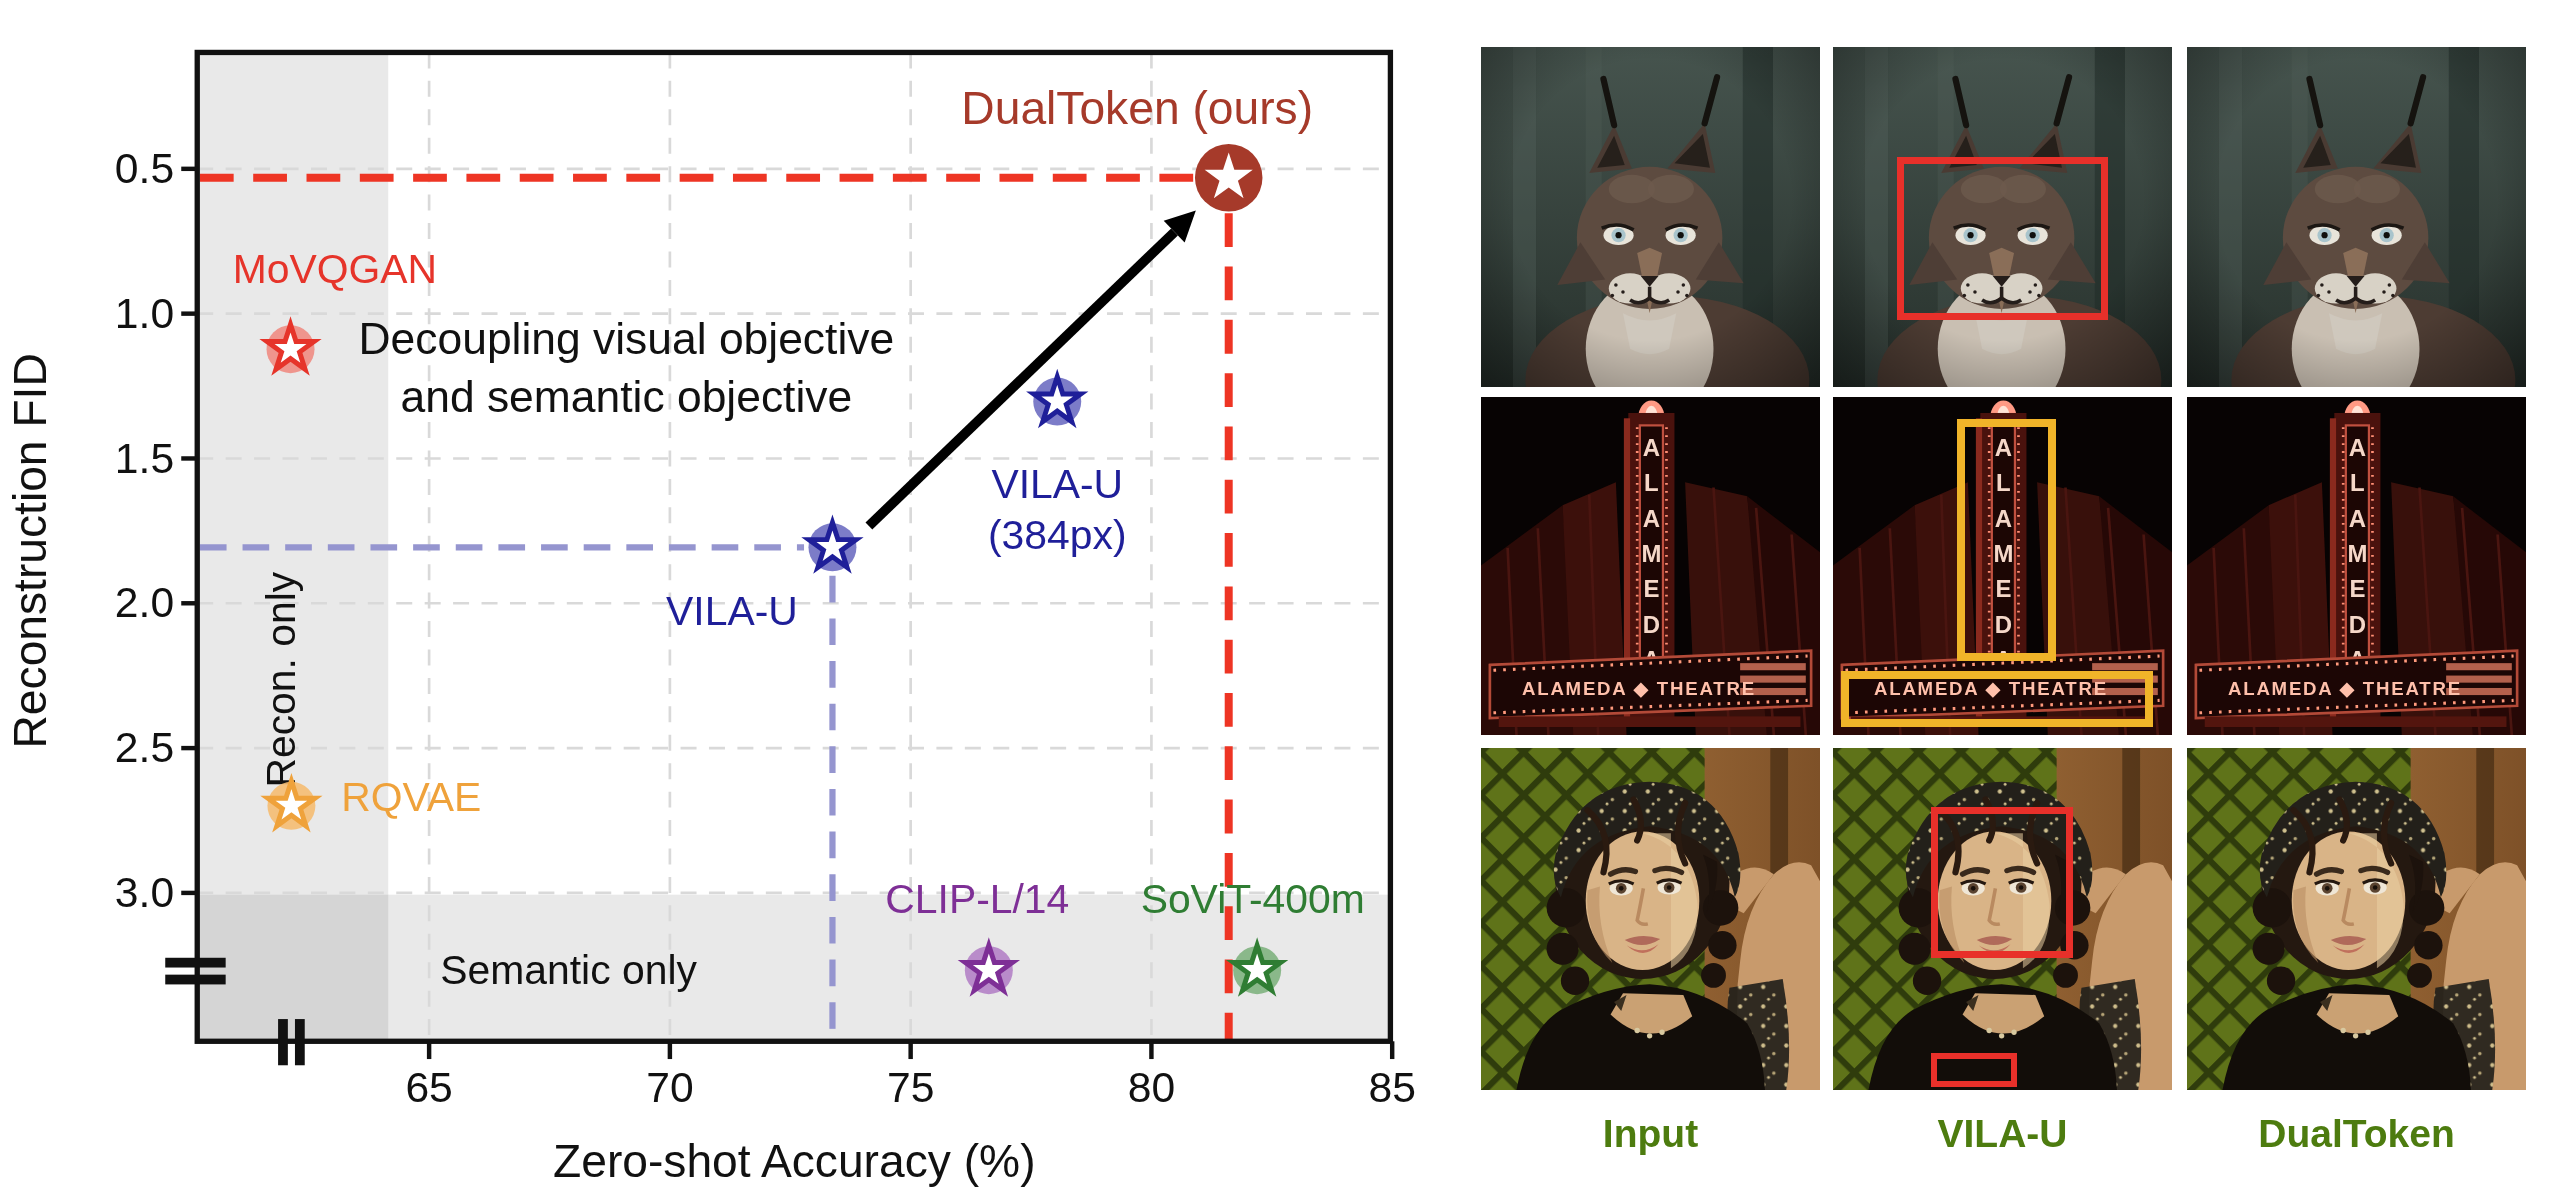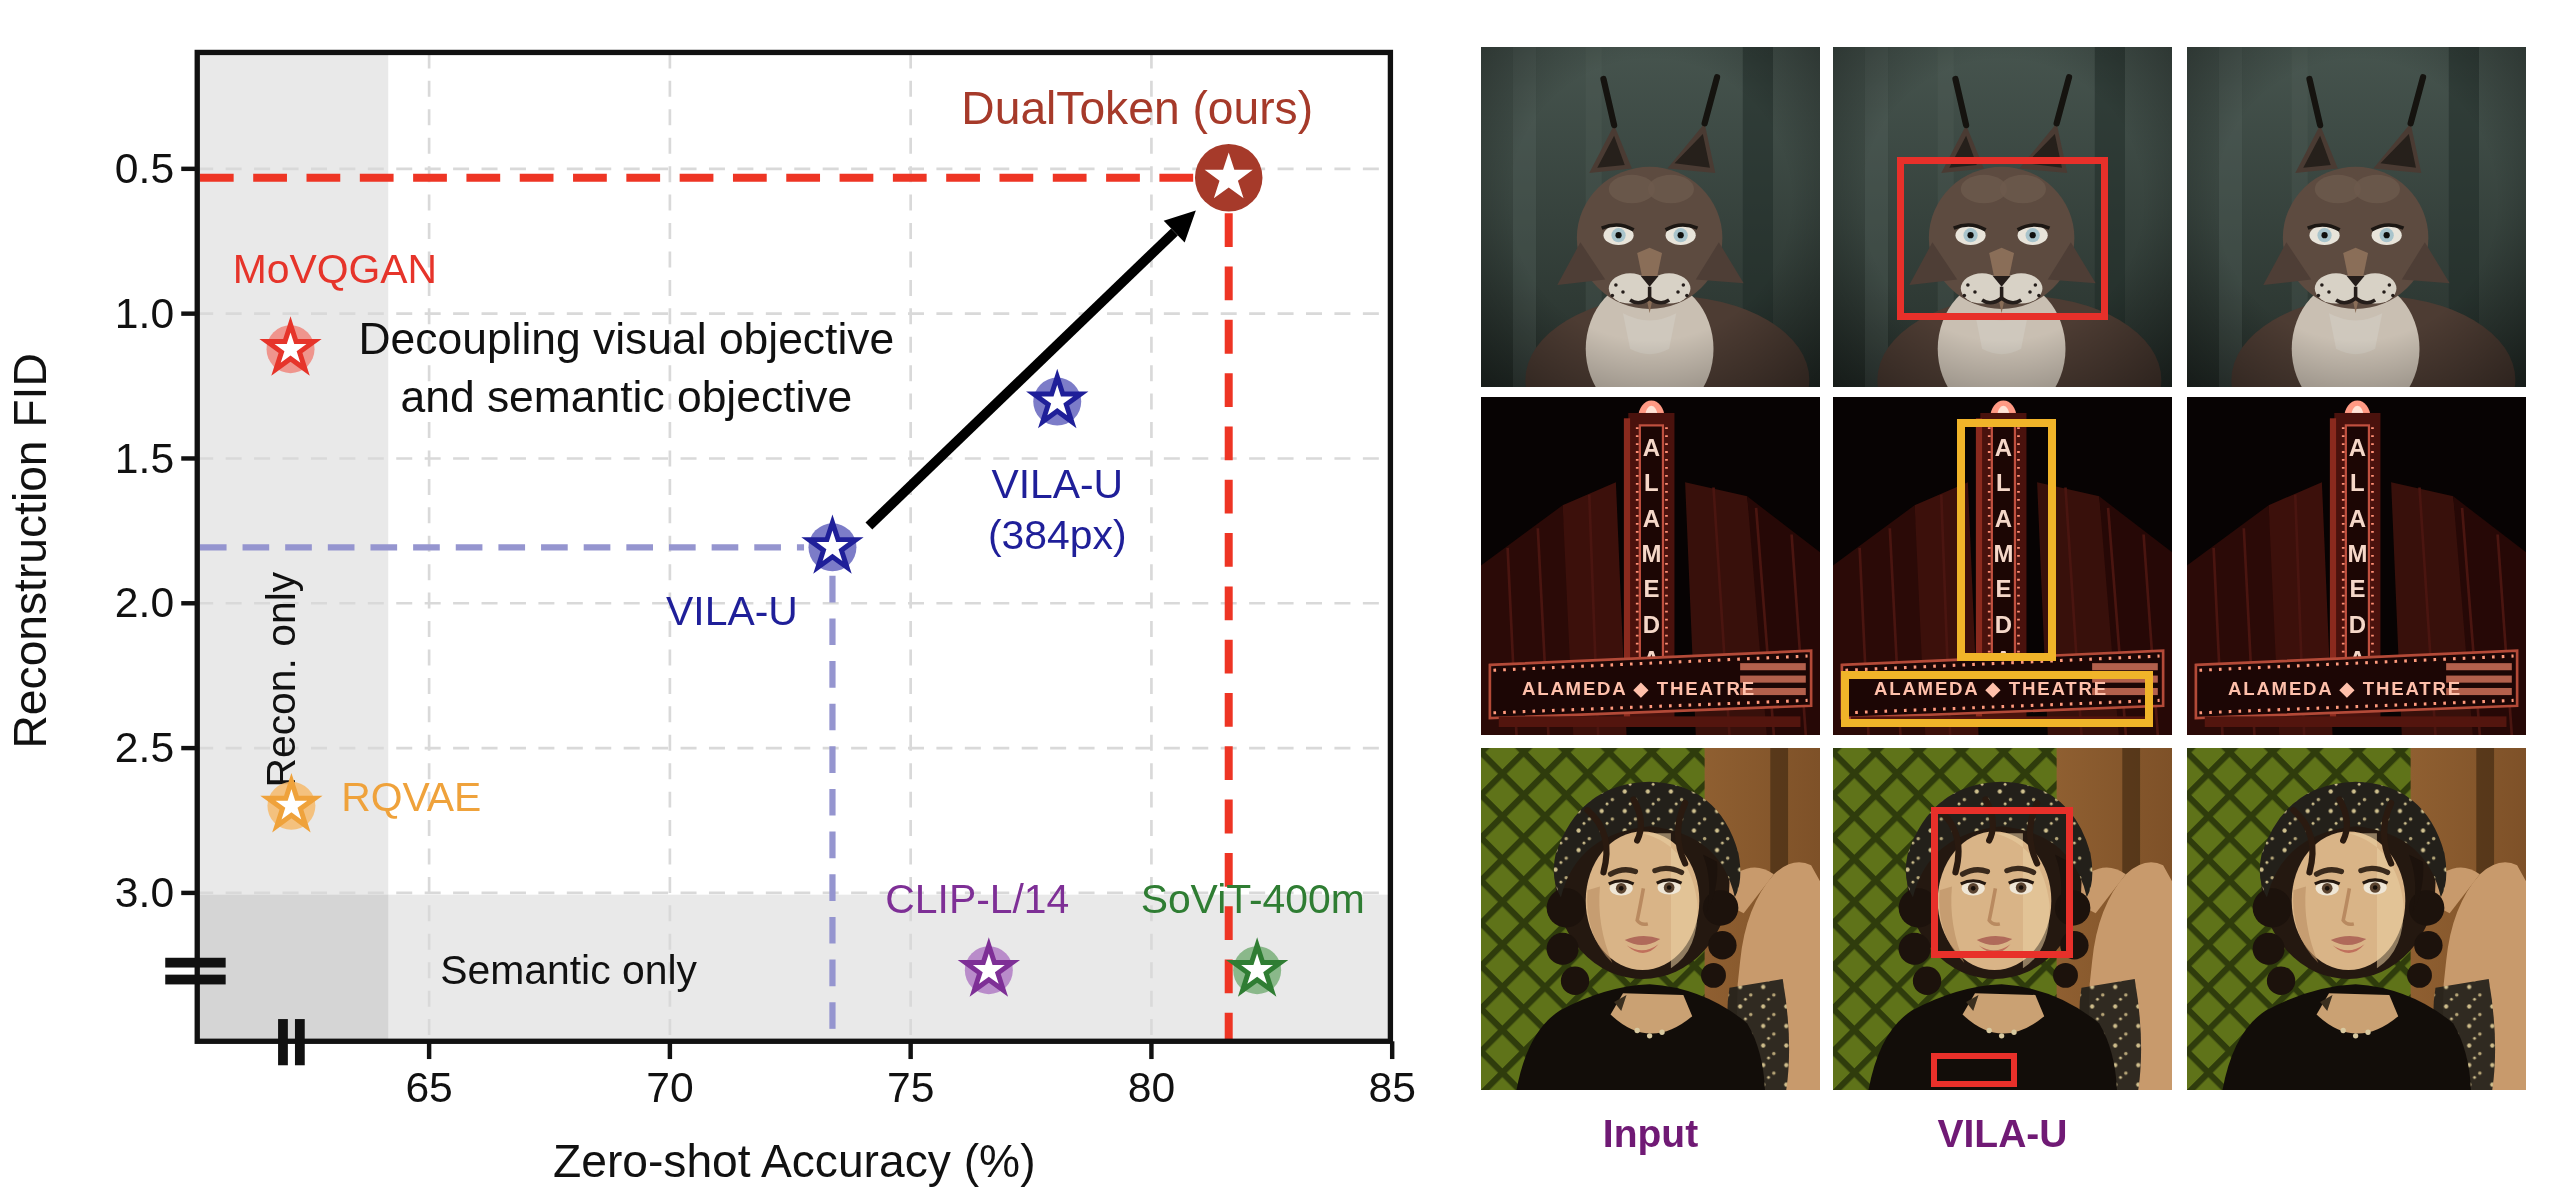--- a/index.html
+++ b/index.html
@@ -2,21 +2,21 @@
 <html style="font-size:14px"><head>
 <meta charset="utf-8">
 <style>
   html,body{margin:0;padding:0;background:#ffffff;}
   #canvas{position:relative;width:2576px;height:1203px;background:#fff;overflow:hidden;
           font-family:"Liberation Sans", sans-serif;}
   svg text{font-family:"Liberation Sans", sans-serif;}
   .cell{position:absolute;overflow:hidden;background:#111;}
   .cell svg{display:block;width:100%;height:100%;}
   .abox{position:absolute;box-sizing:border-box;}
-  .col-label{position:absolute;width:339px;text-align:center;font-size:39px;font-weight:700;color:#701a75;}
+  .col-label{position:absolute;width:339px;text-align:center;font-size:39px;font-weight:700;color:#4d7c0f;}
 </style>
 </head>
 <body>
 
 <div id="canvas">
 
   <svg width="1537" height="1203" viewBox="0 0 1730 1354" style="position:absolute;left:0;top:0;">
     <defs>
       <path id="star" d="M0,-30 L6.7,-9.3 L28.5,-9.3 L10.9,3.5 L17.6,24.3 L0,11.5 L-17.6,24.3 L-10.9,3.5 L-28.5,-9.3 L-6.7,-9.3 Z"></path>
     </defs>
@@ -347,15 +347,16 @@
     <div class="abox" style="left:98px;top:305px;width:86px;height:34px;border:6.2px solid #e8302a;"></div>
   </div>
   <div class="cell" style="left:2187px;top:748px;width:339px;height:342px;">
     <svg viewBox="0 0 382 385" preserveAspectRatio="none">
         <use href="#sym-woman"></use>
       </svg>
   </div>
 
   <div class="col-label" style="left:1481px;top:1112px;">Input</div>
   <div class="col-label" style="left:1833px;top:1112px;">VILA-U</div>
+  <div class="col-label" style="left:2187px;top:1112px;">DualToken</div>
 
 </div>
 
 
 </body></html>

